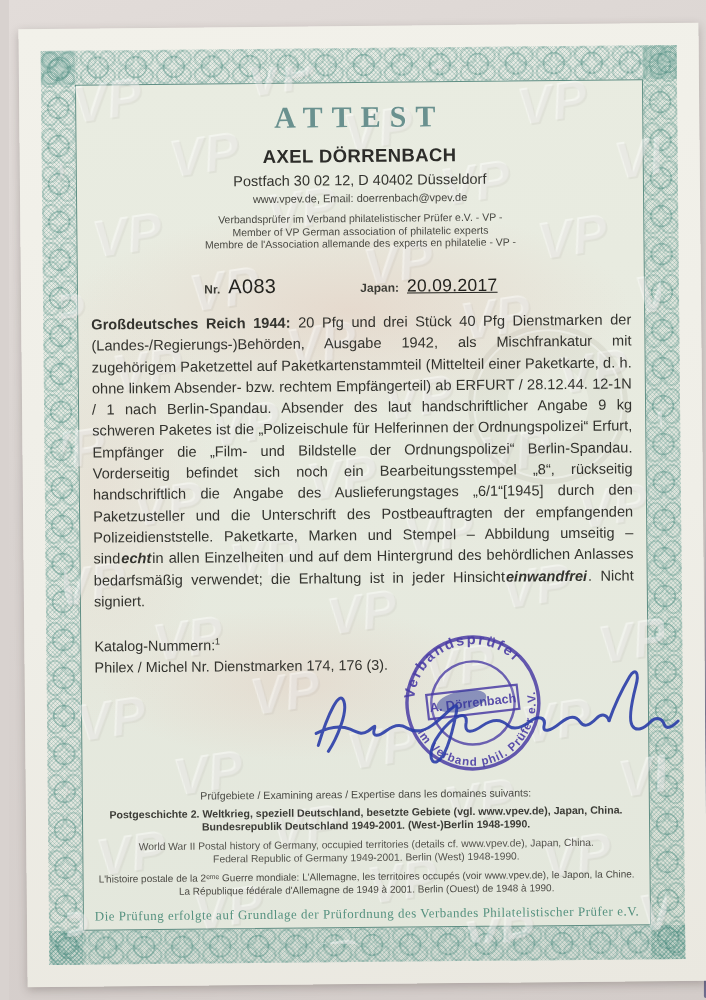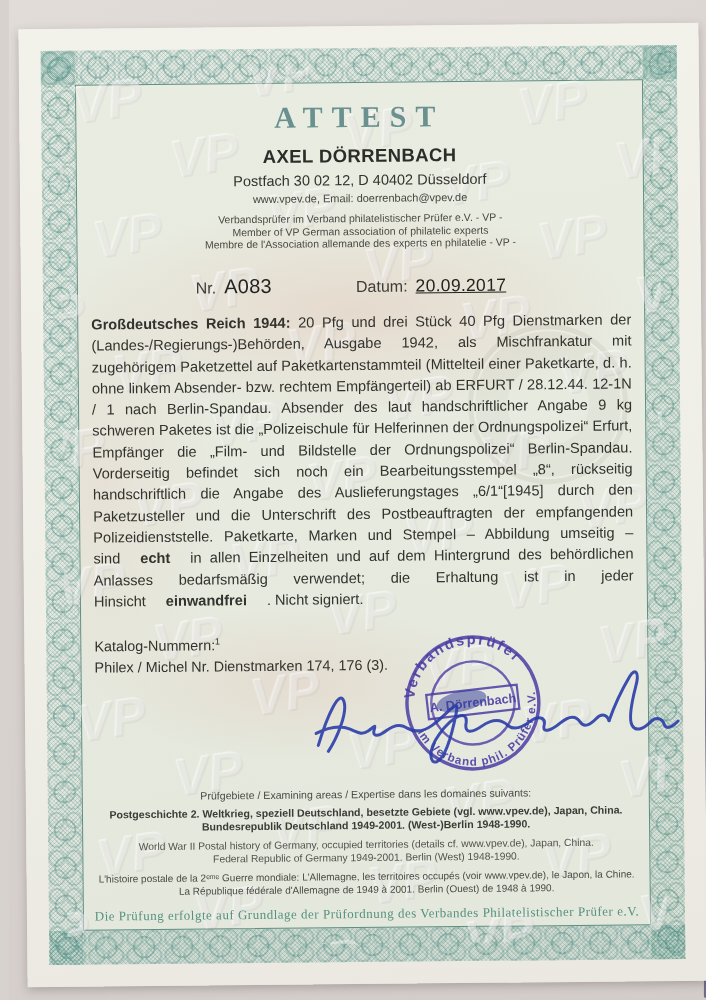--- a/index.html
+++ b/index.html
@@ -78,29 +78,29 @@
     font-size:30px;font-weight:600;letter-spacing:9px;color:#6a918f;
   }
   .name{position:absolute;top:61px;left:0;right:0;font-size:18.5px;font-weight:bold;color:#2c2c29;letter-spacing:.4px;}
   .address{position:absolute;top:88px;left:0;right:0;font-size:14.5px;color:#34342f;}
   .contact{position:absolute;top:108px;left:0;right:0;font-size:11px;color:#45453f;}
   .affil{position:absolute;top:128px;left:0;right:0;font-size:10.5px;line-height:12.5px;color:#4a4a44;}
   .meta-row{
     position:absolute;top:190px;left:0;right:0;display:flex;justify-content:center;gap:84px;
     align-items:baseline;transform:translateX(-10px);
   }
-  .meta-label{font-size:16px;color:#3c3c36;margin-right:8px;}
+  .meta-label{font-size:12px;color:#3c3c36;margin-right:8px;font-weight:bold;}
   .meta-val{font-size:20px;color:#23231f;font-weight:500;letter-spacing:.3px;}
   .meta-val.date{font-size:17.5px;text-decoration:underline;}
   .body-flow{position:absolute;top:228px;left:12px;right:12px;}
   .body-text{
     margin:0;font-size:14.6px;line-height:21.3px;color:#33332e;
     text-align:justify;
   }
-  .body-text .b{font-weight:bold;padding:0 20px;}
+  .body-text .b{font-weight:bold;padding:0 1px;font-style:italic;}
   .body-text .lead{font-weight:bold;}
   .catalog{margin:20px 0 0 0;font-size:14.4px;line-height:21px;color:#33332e;}
   .catalog sup{font-size:9px;}
   .footer{position:absolute;top:704px;left:0;right:0;text-align:center;}
   .footer .head{font-size:10.6px;color:#4a4a44;margin-bottom:6px;}
   .footer .de{font-size:10.6px;line-height:13px;font-weight:600;color:#3b3b36;margin-bottom:6px;}
   .footer .en{font-size:10.3px;line-height:13px;color:#53524c;margin-bottom:6px;}
   .footer .fr{font-size:10px;line-height:13px;color:#4c4b45;}
   .legal{
     position:absolute;top:822px;left:0;right:0;text-align:center;
@@ -149,21 +149,21 @@
         <div>Verbandsprüfer im Verband philatelistischer Prüfer e.V. - VP -</div>
         <div>Member of VP German association of philatelic experts</div>
         <div>Membre de l'Association allemande des experts en philatelie - VP -</div>
       </div>
 
       <div class="meta-row">
         <span>
           <span class="meta-label">Nr.</span><span class="meta-val">A083</span>
         </span>
         <span>
-          <span class="meta-label">Datum:</span><span class="meta-val date">20.09.2017</span>
+          <span class="meta-label">Japan:</span><span class="meta-val date">20.09.2017</span>
         </span>
       </div>
 
       <div class="body-flow">
         <p class="body-text"><span class="lead">Großdeutsches Reich 1944:</span><span> 20 Pfg und drei Stück 40 Pfg Dienstmarken der (Landes-/Regierungs-)Behörden, Ausgabe 1942, als Mischfrankatur mit zugehörigem Paketzettel auf Paketkartenstammteil (Mittelteil einer Paketkarte, d. h. ohne linkem Absender- bzw. rechtem Empfängerteil) ab ERFURT / 28.12.44. 12-1N / 1 nach Berlin-Spandau. Absender des laut handschriftlicher Angabe 9 kg schweren Paketes ist die „Polizeischule für Helferinnen der Ordnungspolizei“ Erfurt, Empfänger die „Film- und Bildstelle der Ordnungspolizei“ Berlin-Spandau. Vorderseitig befindet sich noch ein Bearbeitungsstempel „8“, rückseitig handschriftlich die Angabe des Auslieferungstages „6/1“[1945] durch den Paketzusteller und die Unterschrift des Postbeauftragten der empfangenden Polizeidienststelle. Paketkarte, Marken und Stempel – Abbildung umseitig – sind</span><span class="b">echt</span><span>in allen Einzelheiten und auf dem Hintergrund des behördlichen Anlasses bedarfsmäßig verwendet; die Erhaltung ist in jeder Hinsicht</span><span class="b">einwandfrei</span><span>. Nicht signiert.</span></p>
         <p class="catalog"><span>Katalog-Nummern:</span><sup>1</sup><br>
         <span>Philex / Michel Nr. Dienstmarken 174, 176 (3).</span></p>
       </div>
 
       <div class="footer">

